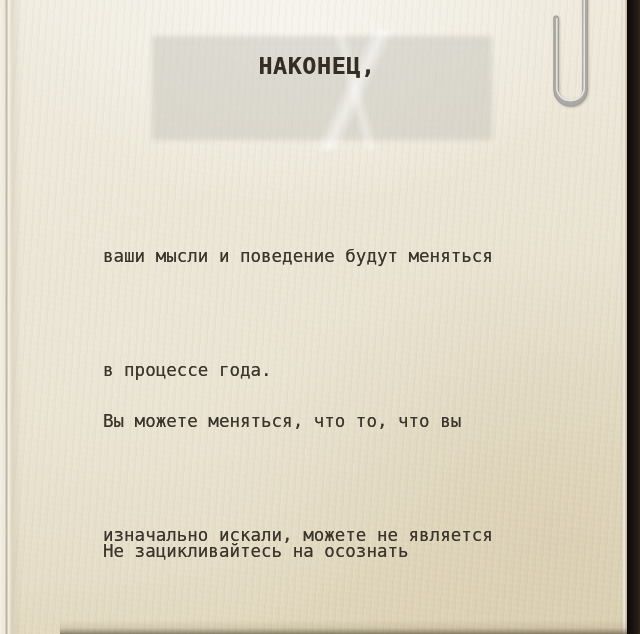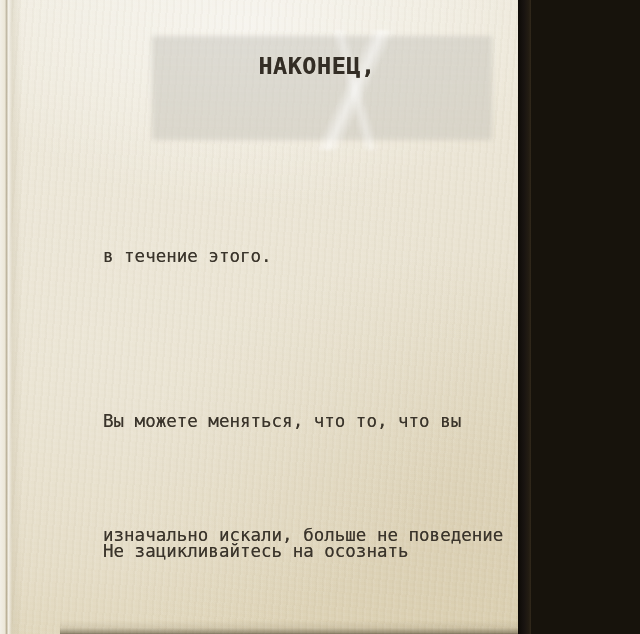--- a/index.html
+++ b/index.html
@@ -1,18 +1,18 @@
 <!DOCTYPE html>
 <html><head>
 <meta charset="utf-8">
 <style>
   html, body { margin: 0; padding: 0; background: #17130c; }
   .stage {
     position: relative;
-    width: 531px;
+    width: 640px;
     height: 634px;
     overflow: hidden;
     background: #e9e3d2;
     font-family: "DejaVu Sans Mono", "Liberation Mono", monospace;
   }
   
   .paper {
     position: absolute;
     left: 0; top: 0; right: 13px; bottom: 0;
     background:
@@ -107,26 +107,27 @@
   <div class="bottom-shadow"></div>
 
   <div class="title-highlight"></div>
   <div class="title-streak"></div>
 
   <div class="title-block">
     <div>НАКОНЕЦ,</div>
   </div>
 
   <div class="para p1">
-    <div>в течение этого.</div>
+    <div>ваши мысли и поведение будут меняться</div>
+    <div>в процессе года.</div>
   </div>
 
   <div class="para p2">
     <div>Вы можете меняться, что то, что вы</div>
-    <div>изначально искали, больше не поведение</div>
+    <div>изначально искали, можете не является</div>
     <div>тем, чего вы хотите.</div>
   </div>
 
   <div class="para p3">
     <div>Не зацикливайтесь на осознать</div>
     
     
     
   </div>
 

